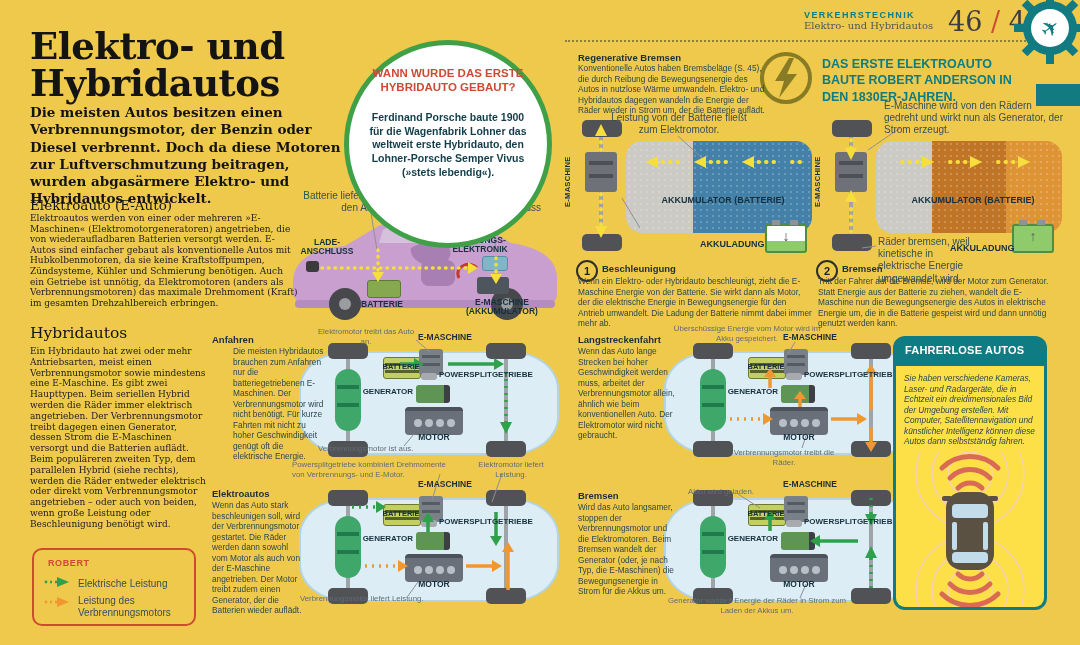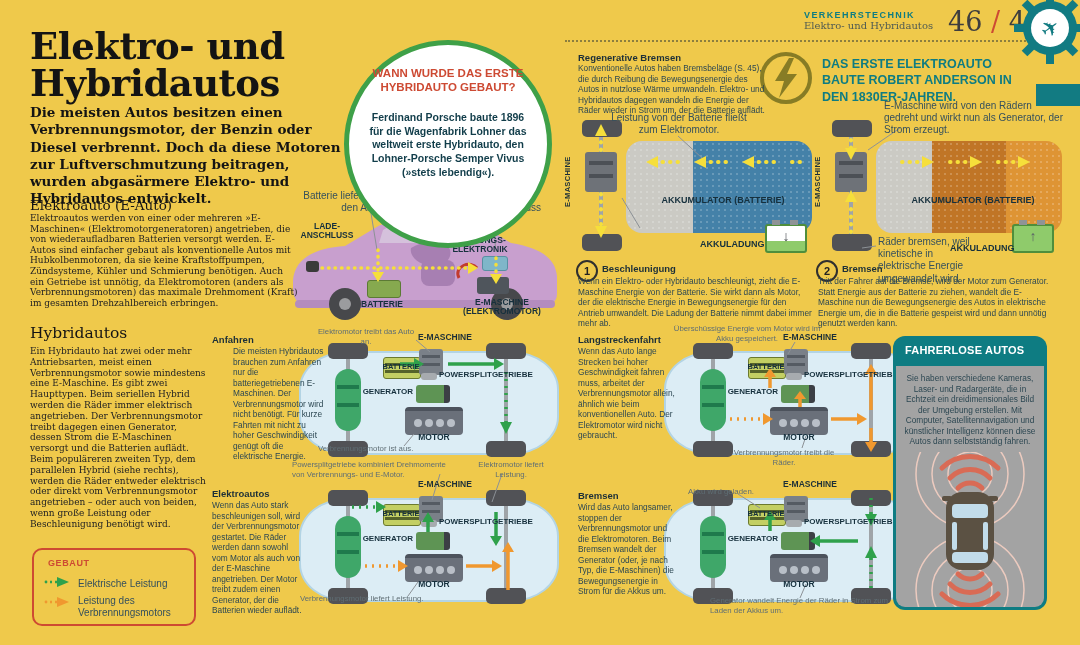--- a/index.html
+++ b/index.html
@@ -33,23 +33,23 @@
   .legendbox{position:absolute;border:2px solid #CE4A32;border-radius:10px;}
   .hcar{position:absolute;width:270px;height:145px;}
   .car-shell{position:absolute;left:4px;top:18px;width:256px;height:100px;background:#DCEDF5;
              border:2px solid #B3D4E4;border-radius:48px/38px;z-index:1;}
   .motorblk{position:absolute;background:#6A707A;border-radius:4px;z-index:5;display:flex;
             align-items:center;justify-content:center;gap:3px;border-top:4px solid #4C525C;}
   .motorblk i{width:8px;height:8px;border-radius:50%;background:#B9BFC7;display:block;}
   .dotted-rule{position:absolute;border-top:2px dotted #8C7E3E;z-index:3;}
   svg{display:block;}
   .overlay{position:absolute;left:0;top:0;z-index:6;pointer-events:none;}
-  .dbox{position:absolute;background:#0E7C82;border-radius:12px;z-index:11;text-align:center;}
-  .dbox .inner{position:absolute;left:3px;right:3px;top:30px;bottom:3px;background:#a3a3a3;
-               border-radius:0 0 9px 9px;overflow:hidden;}
+  .dbox{position:absolute;background:#0E7C82;border-radius:12px;z-index:11;}
+  .dbox .inner{position:absolute;left:3px;right:3px;top:30px;bottom:3px;background:#fde047;
+               border-radius:0 0 9px 9px;overflow:hidden;font-style:italic;}
 </style>
 </head>
 <body>
 
 <div class="page">
 
   <div class="lbl" style="left:804px;top:10px;width:150px;text-align:left;">
     <div class="teal" style="font-weight:bold;font-size:9px;letter-spacing:1.4px;">VERKEHRSTECHNIK</div>
     <div class="serif" style="font-size:10px;color:#4E5A52;">Elektro- und Hybridautos</div>
   </div>
@@ -80,21 +80,21 @@
   <div class="lbl serif title" style="left:30px;top:28px;width:300px;">Elektro- und Hybridautos</div>
   <div class="lbl serif intro" style="left:30px;top:104px;width:315px;">Die meisten Autos besitzen einen Verbrennungsmotor, der Benzin oder Diesel verbrennt. Doch da diese Motoren zur Luftverschmutzung beitragen, wurden abgasärmere Elektro- und Hybridautos entwickelt.</div>
 
   <div class="lbl serif sechead" style="left:30px;top:197px;font-size:13.5px;">Elektroauto (E-Auto)</div>
   <div class="lbl serif serifbody" style="left:30px;top:213px;width:268px;">Elektroautos werden von einer oder mehreren »E-Maschinen« (Elektromotorgeneratoren) angetrieben, die von wiederaufladbaren Batterien versorgt werden. E-Autos sind einfacher gebaut als konventionelle Autos mit Hubkolbenmotoren, da sie keine Kraftstoffpumpen, Zündsysteme, Kühler und Schmierung benötigen. Auch ein Getriebe ist unnötig, da Elektromotoren (anders als Verbrennungsmotoren) das maximale Drehmoment (Kraft) im gesamten Drehzahlbereich erbringen.</div>
 
   <div class="lbl serif sechead" style="left:30px;top:324px;font-size:15.5px;">Hybridautos</div>
   <div class="lbl serif serifbody" style="left:30px;top:346px;width:178px;line-height:1.2;">Ein Hybridauto hat zwei oder mehr Antriebsarten, meist einen Verbrennungsmotor sowie mindestens eine E-Maschine. Es gibt zwei Haupttypen. Beim seriellen Hybrid werden die Räder immer elektrisch angetrieben. Der Verbrennungsmotor treibt dagegen einen Generator, dessen Strom die E-Maschinen versorgt und die Batterien auflädt. Beim populäreren zweiten Typ, dem parallelen Hybrid (siehe rechts), werden die Räder entweder elektrisch oder direkt vom Verbrennungsmotor angetrieben – oder auch von beiden, wenn große Leistung oder Beschleunigung benötigt wird.</div>
 
   <div class="legendbox" style="left:32px;top:548px;width:160px;height:74px;z-index:9;">
-    <div class="red" style="position:absolute;left:14px;top:8px;font-weight:bold;font-size:9px;letter-spacing:.6px;">GEBAUT</div>
+    <div class="red" style="position:absolute;left:14px;top:8px;font-weight:bold;font-size:9px;letter-spacing:.6px;">ROBERT</div>
     <div class="abs" style="left:10px;top:26px;">
       <svg width="28" height="12" viewBox="0 0 28 12">
         <circle cx="2" cy="6" r="1.4" fill="#2FA14B"></circle>
         <line x1="6" y1="6" x2="13" y2="6" stroke="#2FA14B" stroke-width="2.6" stroke-dasharray="2 3"></line>
         <polygon points="13,1 25,6 13,11" fill="#2FA14B"></polygon>
       </svg>
     </div>
     <div class="ann" style="position:absolute;left:44px;top:28px;width:110px;">Elektrische Leistung</div>
     <div class="abs" style="left:10px;top:46px;">
       <svg width="28" height="12" viewBox="0 0 28 12">
@@ -103,21 +103,21 @@
         <polygon points="13,1 25,6 13,11" fill="#F0982F"></polygon>
       </svg>
     </div>
     <div class="ann" style="position:absolute;left:44px;top:45px;width:112px;">Leistung des Verbrennungsmotors</div>
   </div>
 
   <div class="circle-q" style="left:344px;top:40px;width:198px;height:198px;">
     <div class="red" style="position:absolute;left:16px;top:22px;width:166px;text-align:center;font-weight:bold;
          font-size:11.5px;line-height:1.18;">WANN WURDE DAS ERSTE HYBRIDAUTO GEBAUT?</div>
     <div style="position:absolute;left:16px;top:66px;width:166px;text-align:center;font-weight:bold;
-         font-size:10.5px;line-height:1.3;color:#113D4A;">Ferdinand Porsche baute 1896 für die Wagenfabrik Lohner das weltweit erste Hybridauto, den Lohner-Porsche Semper Vivus (»stets lebendig«).</div>
+         font-size:10.5px;line-height:1.3;color:#113D4A;">Ferdinand Porsche baute 1900 für die Wagenfabrik Lohner das weltweit erste Hybridauto, den Lohner-Porsche Semper Vivus (»stets lebendig«).</div>
   </div>
 
   <div class="abs" style="left:758px;top:50px;z-index:9;">
     <svg width="56" height="56" viewBox="0 0 56 56">
       <circle cx="28" cy="28" r="24" fill="none" stroke="#877C25" stroke-width="4"></circle>
       <polygon points="31,8 17,31 26,31 21,48 39,24 29,24 36,8" fill="#877C25"></polygon>
     </svg>
   </div>
   <div class="lbl teal" style="left:822px;top:56px;width:200px;font-weight:bold;font-size:12.5px;line-height:1.3;">DAS ERSTE ELEKTROAUTO BAUTE ROBERT ANDERSON IN DEN 1830ER-JAHREN.</div>
 
@@ -182,40 +182,40 @@
       <path d="M128,40 C140,32 158,32 166,40 C170,46 166,58 150,58 C136,58 126,48 128,40 Z" fill="#A77FB2"></path>
       <rect x="138" y="52" width="34" height="26" rx="8" fill="#A77FB2"></rect>
       <circle cx="62" cy="96" r="16" fill="#47484B"></circle>
         <circle cx="62" cy="96" r="6" fill="#9B9C9E"></circle>
       <circle cx="224" cy="96" r="16" fill="#47484B"></circle>
         <circle cx="224" cy="96" r="6" fill="#9B9C9E"></circle>
     </svg>
   </div>
   <div class="lbl ann" style="left:298px;top:190px;width:140px;text-align:center;">Batterie liefert die Energie für den Antrieb.</div>
   <div class="lbl ann" style="left:432px;top:190px;width:118px;text-align:center;">Leistungselektronik steuert den Stromfluss zum Motor.</div>
-  <div class="lbl dklbl" style="left:288px;top:222px;width:78px;text-align:center;">LADE-ANSCHLUSS</div>
+  <div class="lbl dklbl" style="left:288px;top:238px;width:78px;text-align:center;">LADE-ANSCHLUSS</div>
   <div class="blk" style="left:306px;top:261px;width:13px;height:11px;background:#3A3A3A;"></div>
   <div class="blk" style="left:367px;top:280px;width:32px;height:16px;background:#86A94F;border:1px solid #5C7A35;"></div>
   <div class="lbl dklbl" style="left:352px;top:300px;width:60px;text-align:center;">BATTERIE</div>
   <div class="blk" style="left:482px;top:256px;width:24px;height:13px;background:#7FB6C9;border:1px solid #5890A3;"></div>
   <div class="abs" style="left:455px;top:260px;z-index:5;">
     <svg width="26" height="22" viewBox="0 0 26 22">
         <path d="M4,18 C-2,6 16,0 22,8" stroke="#C23B2E" stroke-width="3" fill="none"></path>
       </svg>
   </div>
   <div class="lbl dklbl" style="left:436px;top:236px;width:88px;text-align:center;">LEISTUNGS-ELEKTRONIK</div>
   <div class="blk" style="left:477px;top:277px;width:32px;height:17px;background:#4F555C;"></div>
-  <div class="lbl dklbl" style="left:442px;top:298px;width:120px;text-align:center;">E-MASCHINE (ELEKTROMOTOR)</div>
+  <div class="lbl dklbl" style="left:442px;top:298px;width:120px;text-align:center;">E-MASCHINE (AKKUMULATOR)</div>
 
   <div class="lbl heading-sans" style="left:212px;top:334px;">Anfahren</div>
   <div class="lbl body-sans" style="left:212px;top:346px;width:92px;margin-left:21px;">Die meisten Hybridautos brauchen zum Anfahren nur die batteriegetriebenen E-Maschinen. Der Verbrennungsmotor wird nicht benötigt. Für kurze Fahrten mit nicht zu hoher Geschwindigkeit genügt oft die elektrische Energie.</div>
   <div class="lbl heading-sans" style="left:212px;top:488px;">Elektroautos</div>
   <div class="lbl body-sans" style="left:212px;top:500px;width:92px;">Wenn das Auto stark beschleunigen soll, wird der Verbrennungsmotor gestartet. Die Räder werden dann sowohl vom Motor als auch von der E-Maschine angetrieben. Der Motor treibt zudem einen Generator, der die Batterien wieder auflädt.</div>
   <div class="lbl heading-sans" style="left:578px;top:334px;">Langstreckenfahrt</div>
-  <div class="lbl body-sans" style="left:578px;top:346px;width:100px;">Wenn das Auto lange Strecken bei hoher Geschwindigkeit fahren muss, arbeitet der Verbrennungsmotor allein, ähnlich wie beim konventionellen Auto. Der Elektromotor wird nicht gebraucht.</div>
+  <div class="lbl body-sans" style="left:578px;top:346px;width:100px;">Wenn das Auto lange Strecken bei hoher Geschwindigkeit werden muss, arbeitet der Verbrennungsmotor allein, ähnlich wie beim konventionellen Auto. Der Elektromotor wird nicht gebraucht.</div>
   <div class="lbl heading-sans" style="left:578px;top:490px;">Bremsen</div>
   <div class="lbl body-sans" style="left:578px;top:502px;width:100px;">Wird das Auto langsamer, stoppen der Verbrennungsmotor und die Elektromotoren. Beim Bremsen wandelt der Generator (oder, je nach Typ, die E-Maschinen) die Bewegungsenergie in Strom für die Akkus um.</div>
 
   <div class="hcar" style="left:295px;top:333px;">
   <div class="car-shell"></div>
   <div class="axle" style="left:51px;top:26px;width:4px;height:82px;"></div>
   <div class="axle" style="left:209px;top:26px;width:4px;height:82px;"></div>
   <div class="wheel" style="left:33px;top:10px;width:40px;height:16px;"></div>
   <div class="wheel" style="left:33px;top:108px;width:40px;height:16px;"></div>
   <div class="wheel" style="left:191px;top:10px;width:40px;height:16px;"></div>
@@ -354,21 +354,21 @@
 </div>
 
   <div class="lbl cap" style="left:316px;top:327px;width:100px;text-align:center;">Elektromotor treibt das Auto an.</div>
   <div class="lbl cap" style="left:318px;top:444px;width:140px;">Verbrennungsmotor ist aus.</div>
   <div class="lbl cap" style="left:292px;top:460px;width:166px;">Powersplitgetriebe kombiniert Drehmomente von Verbrennungs- und E-Motor.</div>
   <div class="lbl cap" style="left:464px;top:460px;width:94px;text-align:center;">Elektromotor liefert Leistung.</div>
   <div class="lbl cap" style="left:300px;top:594px;width:180px;">Verbrennungsmotor liefert Leistung.</div>
   <div class="lbl cap" style="left:672px;top:324px;width:150px;text-align:center;">Überschüssige Energie vom Motor wird im Akku gespeichert.</div>
   <div class="lbl cap" style="left:724px;top:448px;width:120px;text-align:center;">Verbrennungsmotor treibt die Räder.</div>
   <div class="lbl cap" style="left:688px;top:487px;width:100px;">Akku wird geladen.</div>
-  <div class="lbl cap" style="left:662px;top:596px;width:190px;margin-left:48px;">Generator wandelt Energie der Räder in Strom zum Laden der Akkus um.</div>
+  <div class="lbl cap" style="left:662px;top:596px;width:190px;text-align:center;">Generator wandelt Energie der Räder in Strom zum Laden der Akkus um.</div>
 
   <div class="dbox" style="left:893px;top:336px;width:154px;height:274px;">
     <div style="position:absolute;left:12px;top:8px;color:#fff;font-weight:bold;font-size:11px;letter-spacing:.2px;">FAHRERLOSE AUTOS</div>
     <div class="inner">
       <div class="body-sans" style="position:absolute;left:8px;top:7px;width:132px;">Sie haben verschiedene Kameras, Laser- und Radargeräte, die in Echtzeit ein dreidimensionales Bild der Umgebung erstellen. Mit Computer, Satellitennavigation und künstlicher Intelligenz können diese Autos dann selbstständig fahren.</div>
       <div class="abs" style="left:6px;top:86px;">
         <svg width="136" height="158" viewBox="0 0 136 158">
           <g stroke="#F4CFC2" stroke-width="1.5" fill="none" opacity="0.9">
             <circle cx="68" cy="22" r="22"></circle>
               <circle cx="68" cy="22" r="38"></circle>

